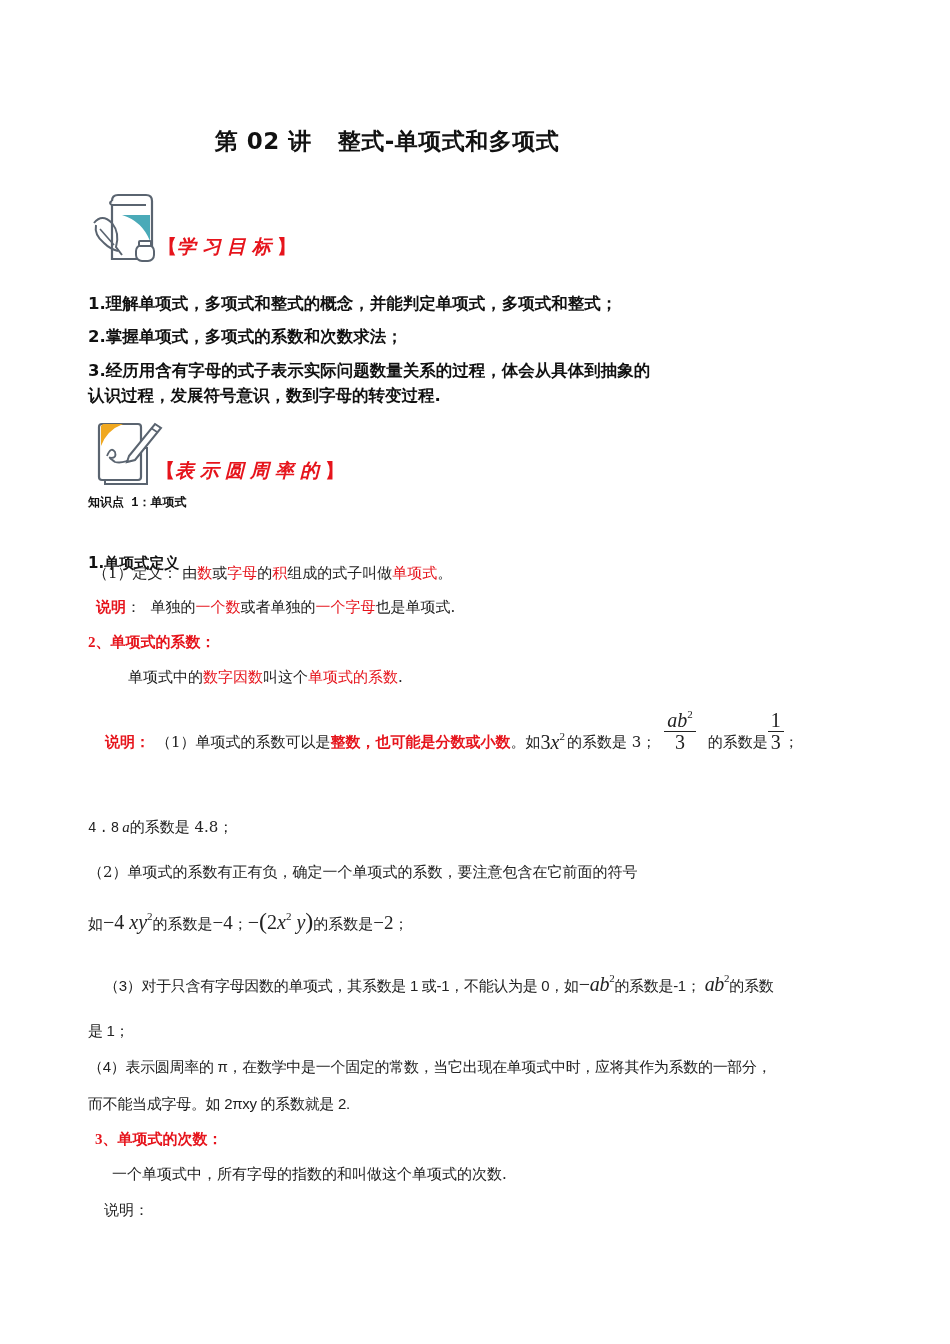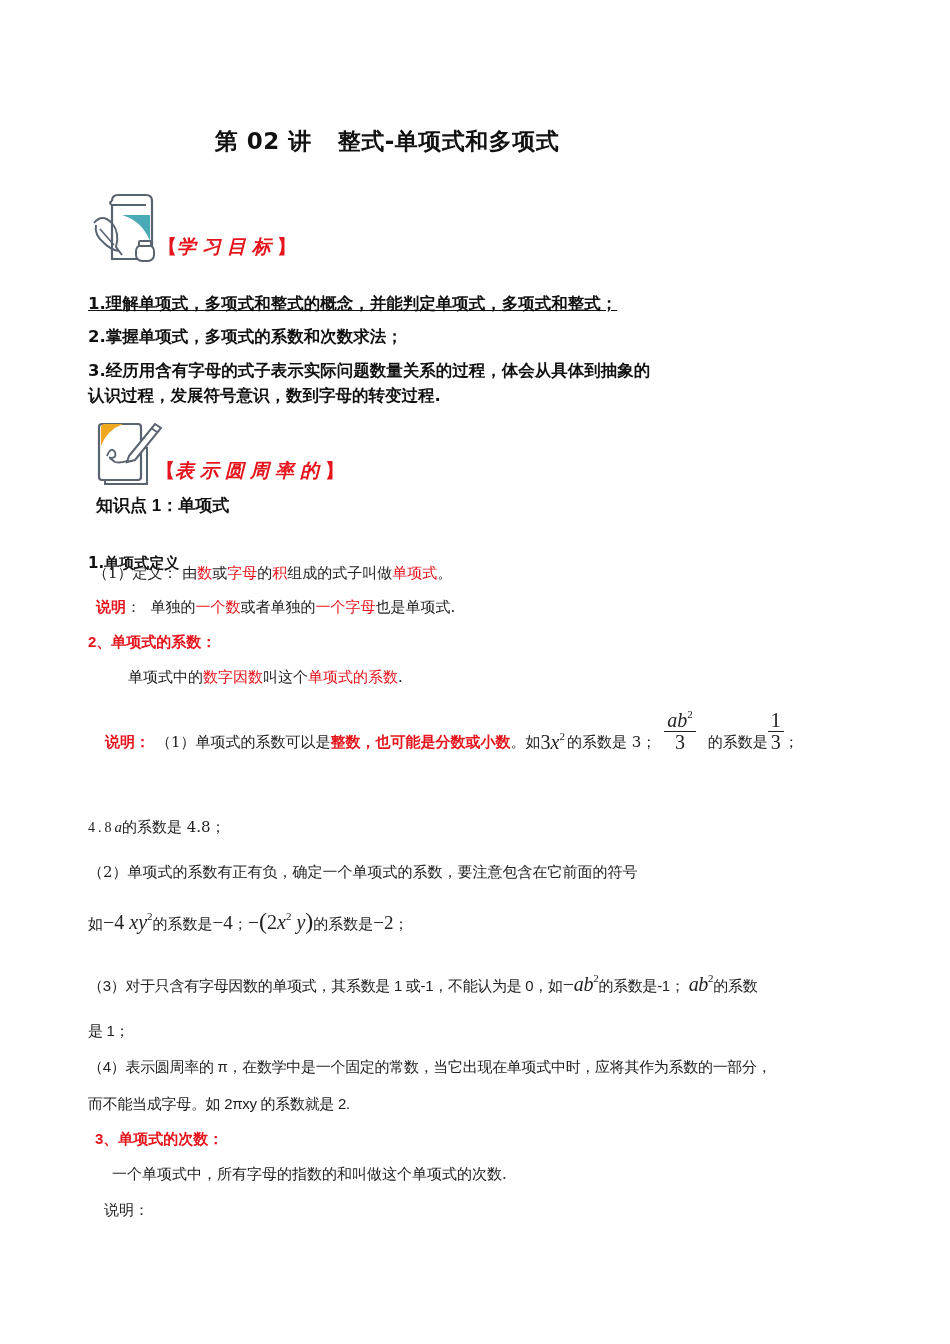--- a/index.html
+++ b/index.html
@@ -6,26 +6,26 @@
   body { width: 950px; height: 1344px; position: relative; overflow: hidden;
          font-family: "DejaVu Serif", "Liberation Serif", serif; color: #222; }
   .abs { position: absolute; white-space: nowrap; }
   .title { left: 0; width: 774px; top: 126px; text-align: center;
            font-family: "DejaVu Sans", "Liberation Sans", sans-serif;
            font-weight: bold; font-size: 23px; color: #111; letter-spacing: 0.5px; }
   .title .sp { display: inline-block; width: 26px; }
   .banner { font-family: "DejaVu Serif", serif; font-weight: bold; color: #e6141c; font-size: 19px; font-style: italic; letter-spacing: 6px; }
   .banner .br { font-style: normal; letter-spacing: 0; }
   .obj { font-family: "DejaVu Sans", sans-serif; font-weight: bold; font-size: 16.5px; color: #111; }
-  .h-kp { font-family: Liberation Sans, sans-serif; font-weight: bold; font-size: 17px; color: #111; margin-left: 8px; }
+  .h-kp { font-family: Liberation Mono, monospace; font-weight: bold; font-size: 12px; color: #111; }
   .h1b { font-family: "DejaVu Sans", sans-serif; font-weight: bold; font-size: 15px; color: #111; }
   .body { font-size: 15px; color: #222; }
   .red { color: #e6141c; }
   .redb { color: #e6141c; font-weight: bold; font-family: "DejaVu Sans", sans-serif; }
-  .sec-red { font-family: Liberation Sans, sans-serif; font-weight: bold; color: #e6141c; font-size: 15px; }
+  .sec-red { font-family: Liberation Serif, serif; font-weight: bold; color: #e6141c; font-size: 15px; }
   .math { font-family: "Liberation Serif", "DejaVu Serif", serif; font-size: 20px; }
   .math i { font-style: italic; }
   .math sup { font-size: 11px; vertical-align: 9px; }
   .frac { display: inline-flex; flex-direction: column; align-items: center; vertical-align: middle;
           font-family: "Liberation Serif", serif; font-size: 20px; line-height: 1.05; }
   .frac .num { padding: 0 3px; border-bottom: 1px solid #222; }
   .frac .num sup { font-size: 11px; vertical-align: 9px; }
   .narrow { font-family: "Liberation Sans", sans-serif; font-size: 15px; letter-spacing: -0.3px; }
   svg { display: block; }
 </style>
@@ -46,21 +46,21 @@
     <path d="M6 32 Q4 42 14 50 Q20 56 28 58" fill="none" stroke="#5a6470" stroke-width="2"></path>
     <path d="M10 36 L24 52" stroke="#5a6470" stroke-width="1.6"></path>
     <rect x="46" y="52" width="18" height="16" rx="6" fill="#fff" stroke="#5a6470" stroke-width="2"></rect>
     <rect x="49" y="48" width="12" height="5" rx="1" fill="#fff" stroke="#5a6470" stroke-width="2"></rect>
   </svg>
 </div>
 <div class="abs banner" style="left:158px; top:234px;">
   <span class="br">【</span><span>学习目标</span><span class="br">】</span>
 </div>
 
-<div class="abs obj" style="left:88px; top:293px;text-decoration:underline;">1.理解单项式，多项式和整式的概念，并能判定单项式，多项式和整式；</div>
+<div class="abs obj" style="left:88px; top:293px;">1.理解单项式，多项式和整式的概念，并能判定单项式，多项式和整式；</div>
 <div class="abs obj" style="left:88px; top:326px;">2.掌握单项式，多项式的系数和次数求法；</div>
 <div class="abs obj" style="left:88px; top:360px;">3.经历用含有字母的式子表示实际问题数量关系的过程，体会从具体到抽象的</div>
 <div class="abs obj" style="left:88px; top:385px;">认识过程，发展符号意识，数到字母的转变过程.</div>
 
 <div class="abs" style="left:95px; top:418px;">
   <svg width="72" height="68" viewBox="0 0 72 68">
     <rect x="4" y="6" width="42" height="56" rx="3" fill="#fff" stroke="#5a6470" stroke-width="2.2"></rect>
     <path d="M8 6 L28 6 Q12 12 6 28 L6 8 Z" fill="#f0a820"></path>
     <path d="M46 30 L52 30 L52 66 L10 66 L10 62" fill="none" stroke="#5a6470" stroke-width="2"></path>
     <path d="M12 38 Q16 28 20 34 Q22 40 16 40 Q12 38 20 44 Q28 46 38 40" fill="none" stroke="#5a6470" stroke-width="1.8"></path>
@@ -103,38 +103,38 @@
     </span>
   <span style="margin-left:6px">的系数是</span>
   <span class="frac" style="margin:-22px 0 0 0;">
       <span class="num">1</span>
       <span>3</span>
     </span>
   <span>；</span>
 </div>
 
 <div class="abs body" style="left:88px; top:818px;">
-  <span style="font-family:Liberation Serif, serif; font-size:14px; letter-spacing:3px;">4.8</span><i style="font-family:'Liberation Serif',serif;">a</i><span>的系数是 4.8；</span>
+  <span style="font-family:Liberation Mono, monospace; font-size:14px; letter-spacing:3px;">4.8</span><i style="font-family:'Liberation Serif',serif;">a</i><span>的系数是 4.8；</span>
 </div>
 
 <div class="abs body" style="left:88px; top:863px;">（2）单项式的系数有正有负，确定一个单项式的系数，要注意包含在它前面的符号</div>
 
 <div class="abs body" style="left:88px; top:908px; display:flex; align-items:baseline;">
   <span>如</span>
   <span class="math"><span>−4</span> <i>xy</i><sup>2</sup></span>
   <span>的系数是</span>
     <span class="math" style="font-size:19px">−4</span>
     <span>；</span>
   <span class="math" style="margin-left:0"><span>−</span><span style="font-size:24px">(</span><span>2</span><i>x</i><sup>2</sup> <i>y</i><span style="font-size:24px">)</span></span>
   <span>的系数是</span>
     <span class="math" style="font-size:19px">−2</span>
     <span>；</span>
 </div>
 
-<div class="abs narrow" style="left:88px; top:972px; display:flex; align-items:baseline;">
+<div class="abs narrow" style="left:104px; top:972px; display:flex; align-items:baseline;">
   <span>（3）对于只含有字母因数的单项式，其系数是 1 或-1，不能认为是 0，如</span>
   <span class="math"><span>−</span><i>ab</i><sup>2</sup></span>
   <span>的系数是-1；</span>
   <span class="math" style="margin-left:4px"><i>ab</i><sup>2</sup></span>
   <span>的系数</span>
 </div>
 <div class="abs narrow" style="left:88px; top:1022px;">是 1；</div>
 
 <div class="abs narrow" style="left:88px; top:1058px;">（4）表示圆周率的 π，在数学中是一个固定的常数，当它出现在单项式中时，应将其作为系数的一部分，</div>
 <div class="abs narrow" style="left:88px; top:1095px;">而不能当成字母。如 2πxy 的系数就是 2.</div>

